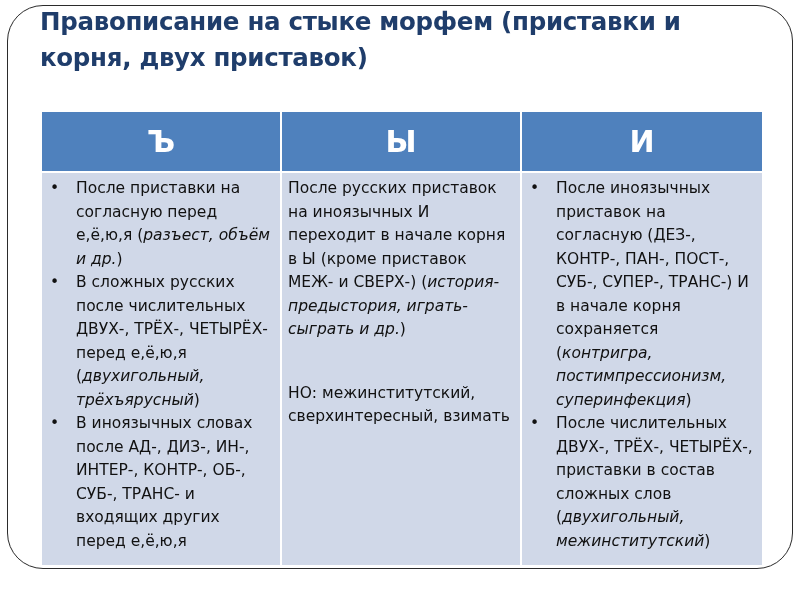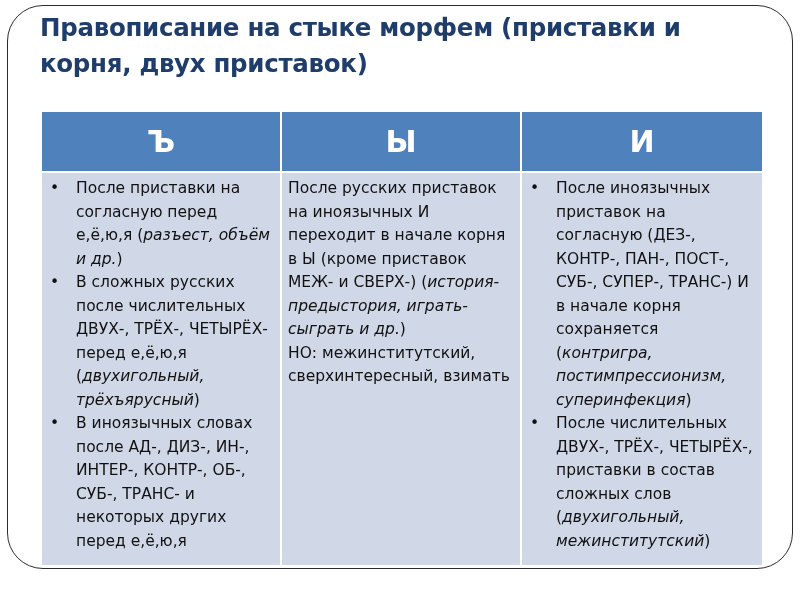--- a/index.html
+++ b/index.html
@@ -20,21 +20,21 @@
       top: 5px;
       width: 786px;
       height: 564px;
       border: 1.5px solid #2b2b2b;
       border-radius: 36px 36px 36px 36px;
       box-sizing: border-box;
     }
     .slide-title {
       position: absolute;
       left: 40px;
-      top: 10px;
+      top: 4px;
       width: 720px;
       margin: 0;
       font-family: "DejaVu Sans", sans-serif;
       font-weight: bold;
       font-size: 24.5px;
       line-height: 36px;
       color: #1f3d6b;
       letter-spacing: -0.3px;
     }
     .rules-table {
@@ -76,21 +76,21 @@
     }
     ul.bullets li {
       position: relative;
       padding-left: 28px;
     }
     ul.bullets li .bullet {
       position: absolute;
       left: 2px;
       top: 0;
     }
-    .plain-text { display: block; }
+    .plain-text { display: block; margin-top: 40px; }
     .it { font-style: italic; }
     .col-y-text {
       padding-left: 0;
     }
   </style>
 </head>
 <body>
 
 <div class="slide-frame"></div>
 
@@ -116,21 +116,21 @@
           <li>
             <span class="bullet">•</span>
             <span>После приставки на согласную перед е,ё,ю,я (</span><span class="it">разъест, объём и др.</span><span>)</span>
           </li>
           <li>
             <span class="bullet">•</span>
             <span>В сложных русских после числительных ДВУХ-, ТРЁХ-, ЧЕТЫРЁХ- перед е,ё,ю,я (</span><span class="it">двухигольный, трёхъярусный</span><span>)</span>
           </li>
           <li>
             <span class="bullet">•</span>
-            <span>В иноязычных словах после АД-, ДИЗ-, ИН-, ИНТЕР-,  КОНТР-,  ОБ-, СУБ-, ТРАНС- и некоторых других перед е,ё,ю,я</span>
+            <span>В иноязычных словах после АД-, ДИЗ-, ИН-, ИНТЕР-,  КОНТР-,  ОБ-, СУБ-, ТРАНС- и входящих других перед е,ё,ю,я</span>
           </li>
         </ul>
       </td>
       <td>
         <div class="col-y-text">
           <span>После русских приставок на иноязычных И переходит в начале корня в Ы (кроме приставок МЕЖ- и СВЕРХ-) (</span><span class="it">история-предыстория, играть-сыграть и др.</span><span>)</span>
           <span class="plain-text">НО: межинститутский, сверхинтересный, взимать</span>
         </div>
       </td>
       <td>

